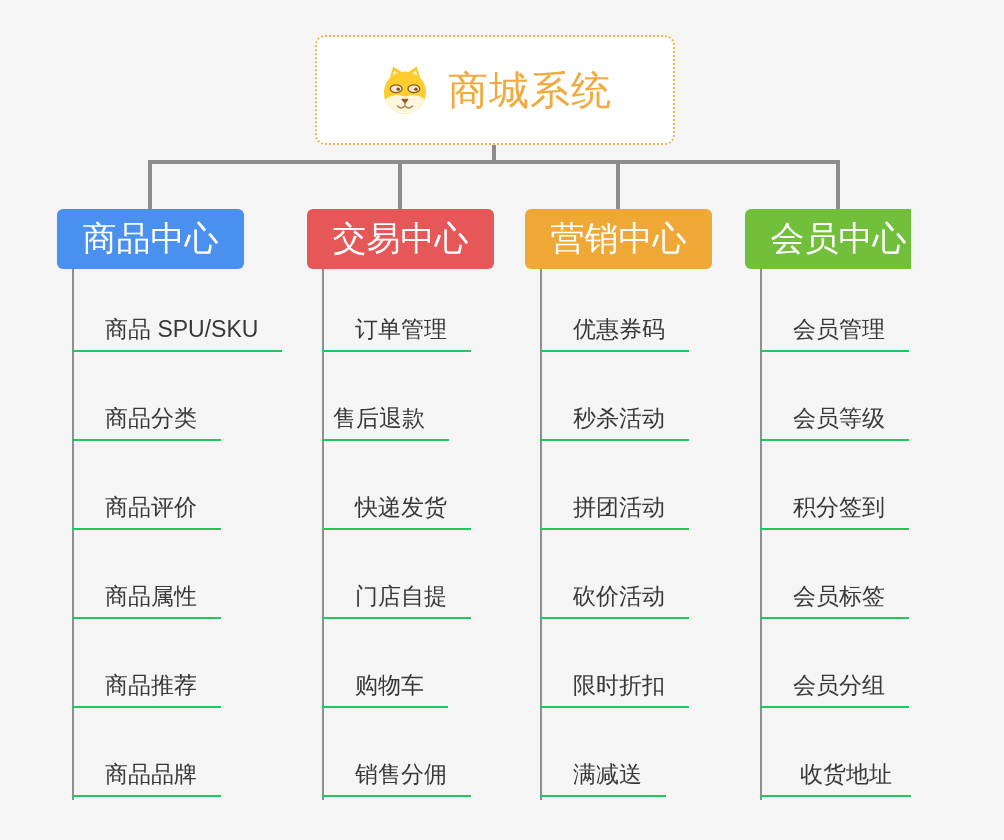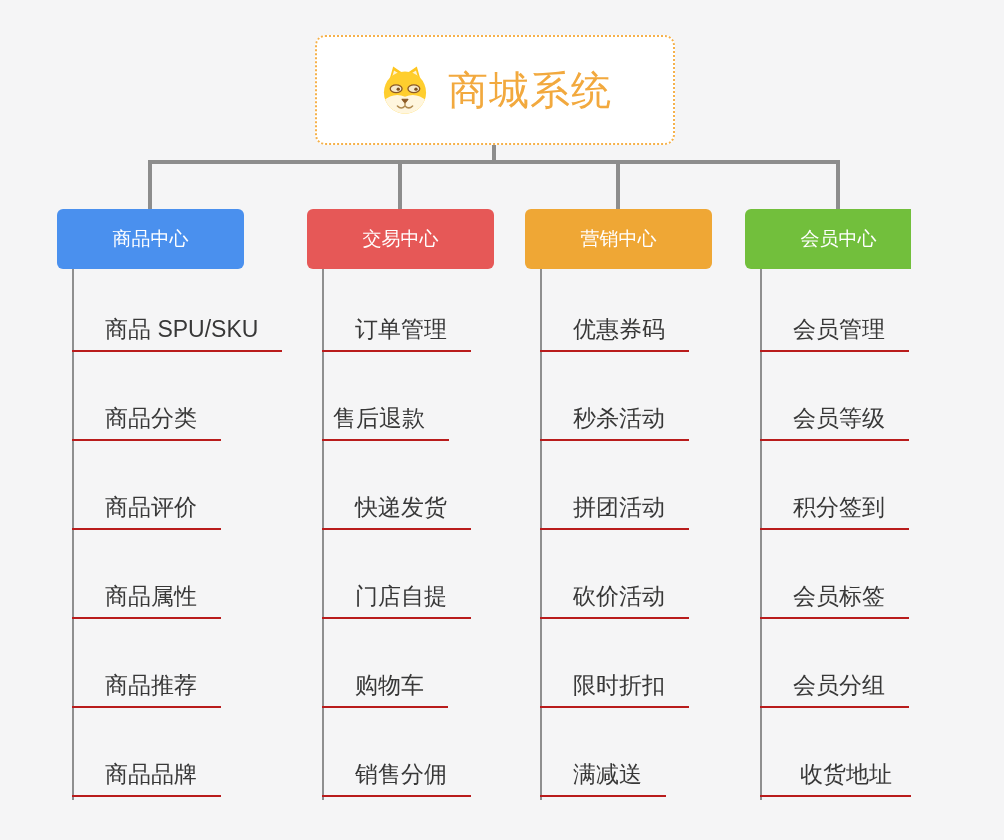--- a/index.html
+++ b/index.html
@@ -41,33 +41,33 @@
   .dog{width:54px;height:54px;display:block;}
   
   .branch{
     position:absolute;
     top:209px;width:187px;height:60px;
     border-radius:6px;
     display:flex;align-items:center;justify-content:center;
     cursor:pointer;
   }
   .branch-label{
-    font-size:19px;
+    font-size:34px;
     color:#FFFFFF;
     white-space:nowrap;
   }
   
   .item{
     position:absolute;
     white-space:nowrap;
     font-size:23px;
     line-height:1.15;
     color:#383838;
     padding:0 24px 8px 33px;
-    border-bottom:2px solid #b91c1c;
+    border-bottom:2px solid #22c55e;
     cursor:pointer;
   }
 </style>
 </head>
 <body>
 
 <div class="canvas">
 
   <div class="line v" style="left:492px;top:144px;height:20px;"></div>
   <div class="line h" style="left:148px;top:160px;width:692px;"></div>

